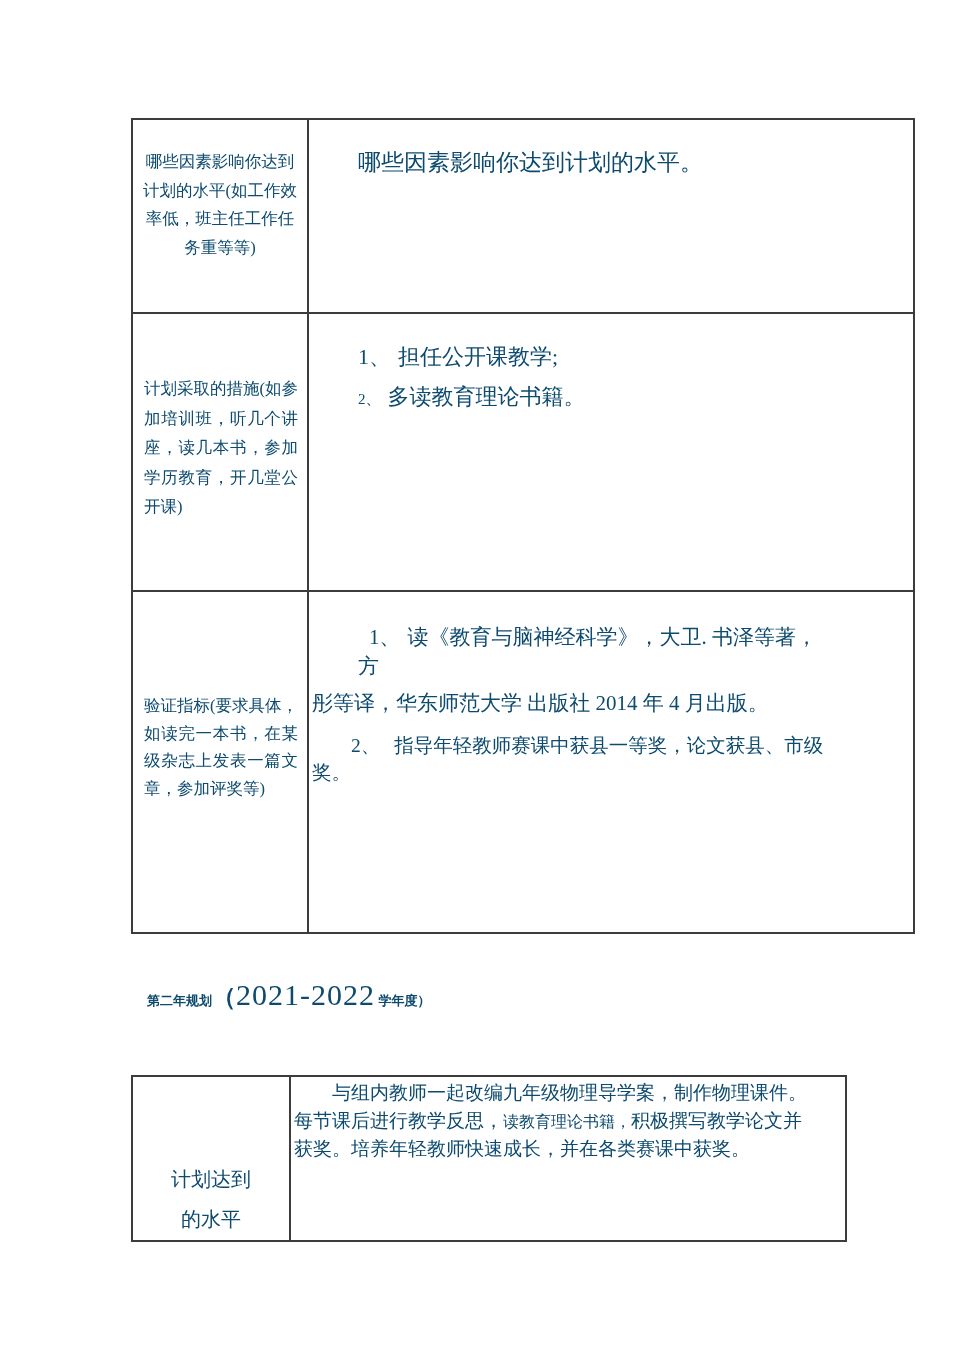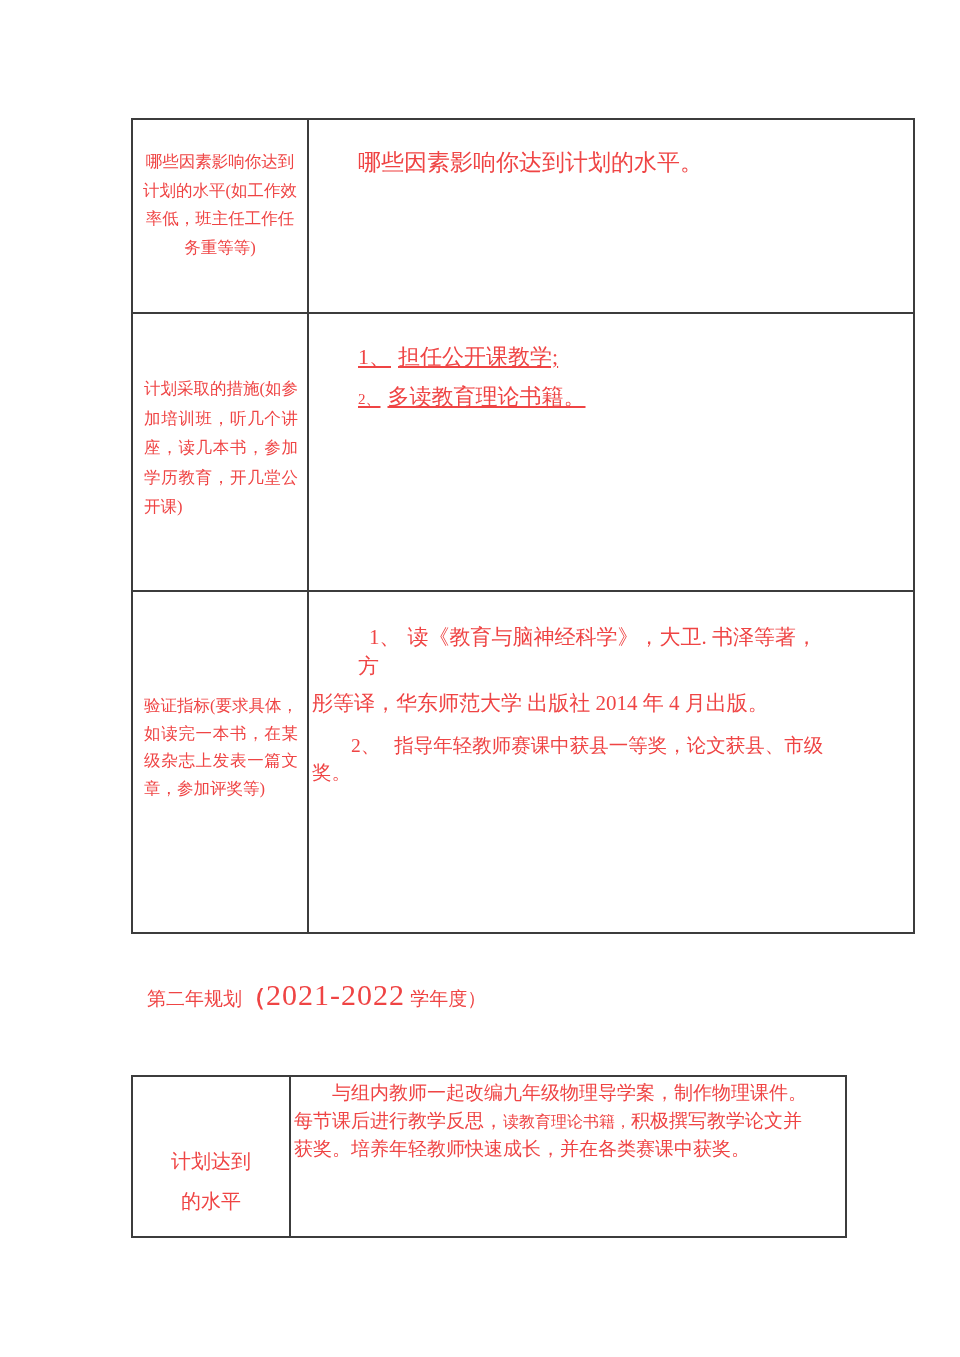--- a/index.html
+++ b/index.html
@@ -1,21 +1,21 @@
 <!DOCTYPE html>
 <html><head>
 <meta charset="utf-8">
 <style>
   html,body{margin:0;padding:0;background:#ffffff;}
   #page{
     position:relative;
     width:960px;height:1357px;
     background:#ffffff;
     font-family:"Liberation Serif","DejaVu Serif",serif;
-    color:#ef4444;
+    color:#0c4a6e;
     overflow:hidden;
   }
   
   .doc-table{
     position:absolute;
     border-collapse:collapse;
     table-layout:fixed;
   }
   .doc-table td{
     border:2px solid #3c3c3c;
@@ -42,21 +42,21 @@
     padding:27px 10px 0 49px;
     font-size:23px;line-height:32px;
   }
   .cell-r2-label{
     text-align:justify;
     padding:60px 9px 0 11px;
     font-size:16.5px;line-height:29.5px;
   }
   .cell-r2-content{
     padding:30px 10px 0 49px;
-    font-size:22px;line-height:26px;text-decoration:underline;
+    font-size:22px;line-height:26px;
   }
   .cell-r2-content .item{margin-bottom:14px;}
   .num{margin-right:7px;}
   .num-small{font-size:15px;margin-right:7px;}
   .cell-r3-label{
     text-align:justify;
     padding:100px 9px 0 11px;
     font-size:16.5px;line-height:27.5px;
   }
   .cell-r3-content{
@@ -69,37 +69,37 @@
   .r3-line4{margin-left:39px;margin-top:14px;font-size:19.5px;line-height:27px;}
   .r3-line4 .num{margin-right:14px;}
   .r3-line5{margin-left:0;font-size:19.5px;line-height:27px;}
 
   
   #section-heading{
     position:absolute;left:147px;top:978px;
     white-space:nowrap;
   }
   .h-cjk{
-    font-weight:normal;font-size:19px;
+    font-weight:bold;font-size:13px;
     font-family:"Liberation Sans","DejaVu Sans",sans-serif;
   }
   .h-paren{
     font-weight:bold;font-size:24px;
     font-family:"Liberation Sans","DejaVu Sans",sans-serif;
   }
   .h-years{
     font-size:30px;
     font-family:"Liberation Serif","DejaVu Serif",serif;
     letter-spacing:1px;
   }
 
   
   .cell-t2-label{
     text-align:center;
-    padding-top:64px;
+    padding-top:82px;
     font-size:20px;line-height:40px;
   }
   .cell-t2-content{
     padding:2px 6px 0 3px;
     font-size:19px;line-height:27.5px;
   }
   .t2-line1{text-indent:38px;}
   .small-run{font-size:16px;margin-top:30px;}
 </style>
 </head>

